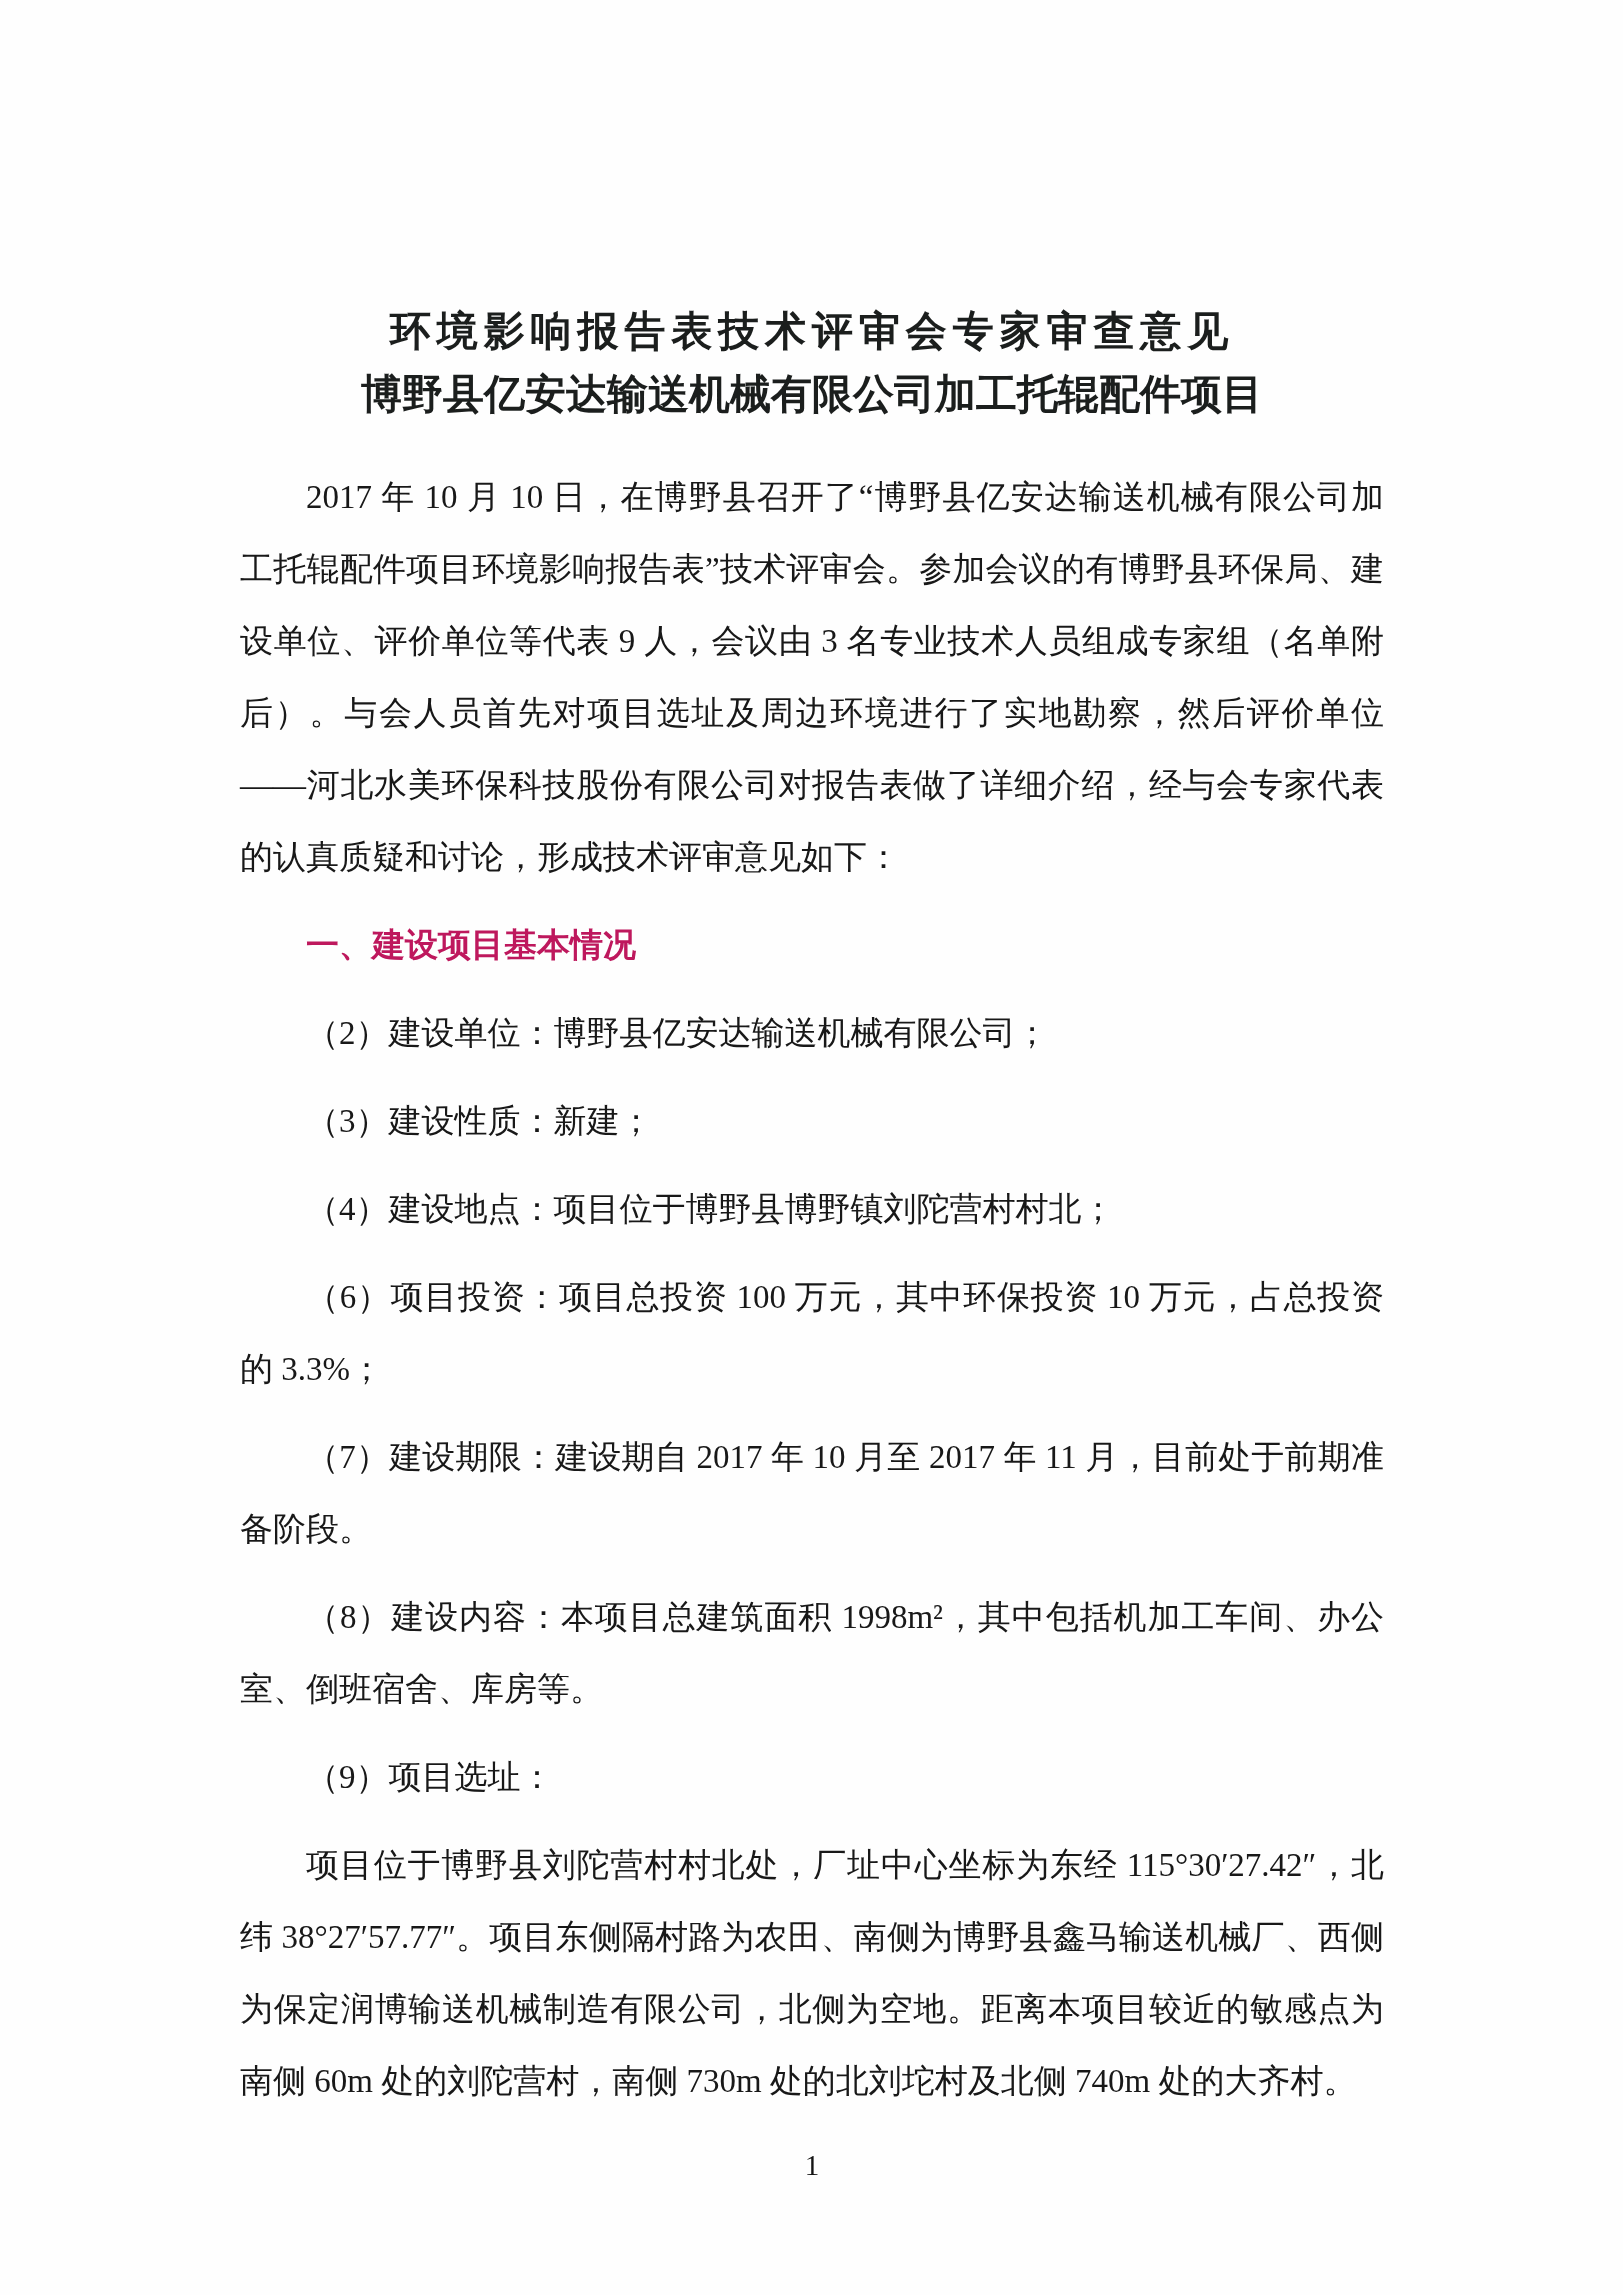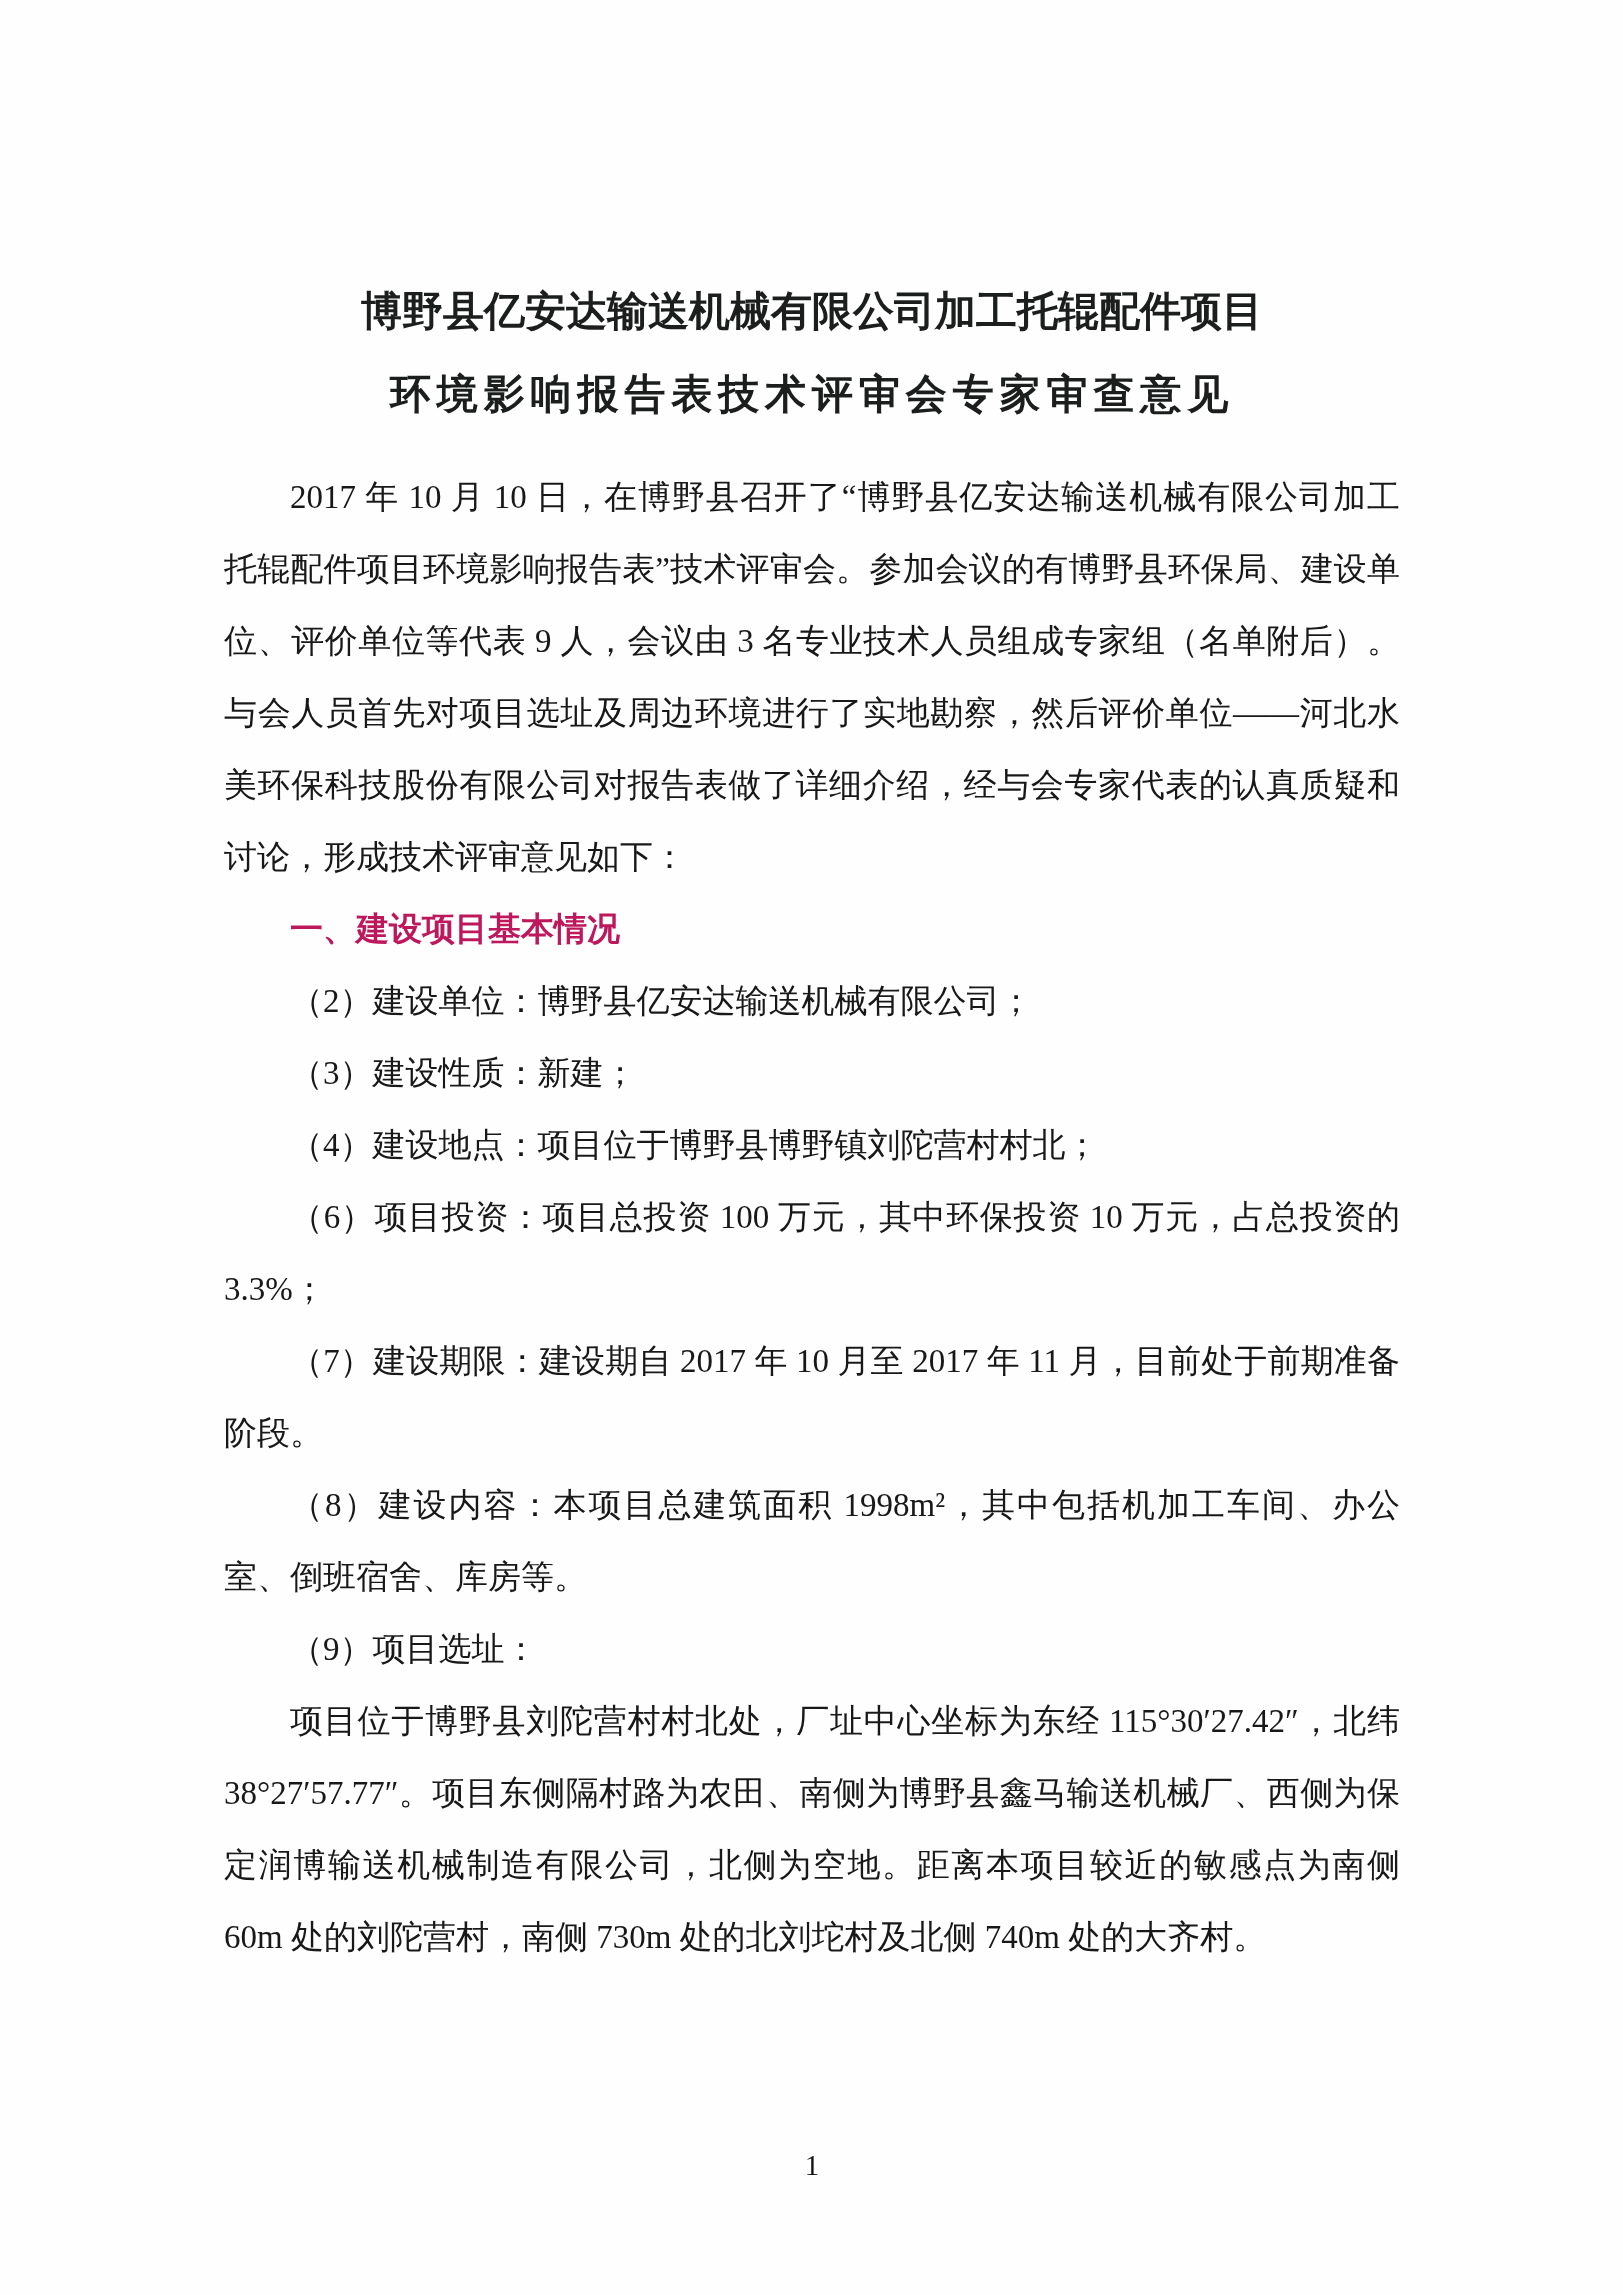--- a/index.html
+++ b/index.html
@@ -31,21 +31,21 @@
     letter-spacing: 5.9px;
   }
   .content {
     margin-top: 35px;
   }
   .para {
     font-family: "Liberation Serif", "DejaVu Serif", serif;
     font-size: 33px;
     line-height: 72px;
     text-align: justify;
-    margin: 0;
+    margin: 16px;
     color: #181818;
   }
   .indent {
     text-indent: 2em;
   }
   .section-heading {
     font-family: "Liberation Sans", "DejaVu Sans", sans-serif;
     font-weight: bold;
     color: #be185d;
   }
@@ -58,23 +58,23 @@
     font-family: "Liberation Serif", "DejaVu Serif", serif;
     font-size: 29px;
     color: #141414;
   }
 </style>
 </head>
 <body>
 
 <div class="page">
 
+  <h1 class="doc-title line2">环境影响报告表技术评审会专家审查意见</h1>
+
   <h1 class="doc-title line1">博野县亿安达输送机械有限公司加工托辊配件项目</h1>
-
-  <h1 class="doc-title line2">环境影响报告表技术评审会专家审查意见</h1>
 
   <div class="content">
 
     <p class="para indent">2017 年 10 月 10 日，在博野县召开了“博野县亿安达输送机械有限公司加工托辊配件项目环境影响报告表”技术评审会。参加会议的有博野县环保局、建设单位、评价单位等代表 9 人，会议由 3 名专业技术人员组成专家组（名单附后）。与会人员首先对项目选址及周边环境进行了实地勘察，然后评价单位——河北水美环保科技股份有限公司对报告表做了详细介绍，经与会专家代表的认真质疑和讨论，形成技术评审意见如下：</p>
 
     <p class="para indent section-heading">一、建设项目基本情况</p>
 
     <p class="para indent">（2）建设单位：博野县亿安达输送机械有限公司；</p>
     <p class="para indent">（3）建设性质：新建；</p>
     <p class="para indent">（4）建设地点：项目位于博野县博野镇刘陀营村村北；</p>

